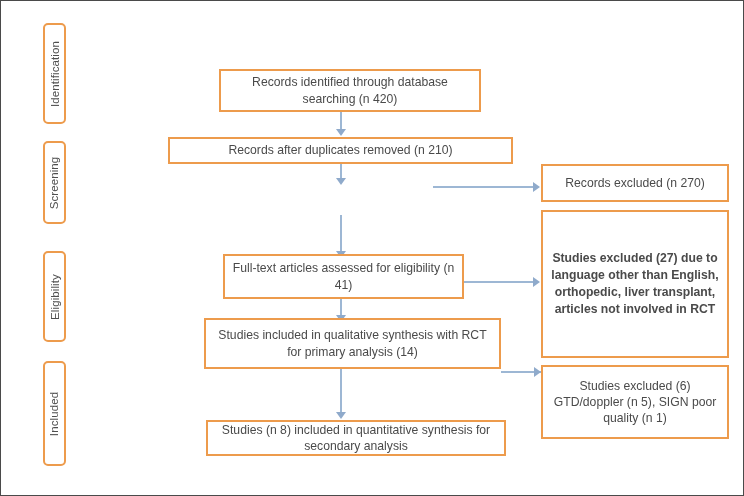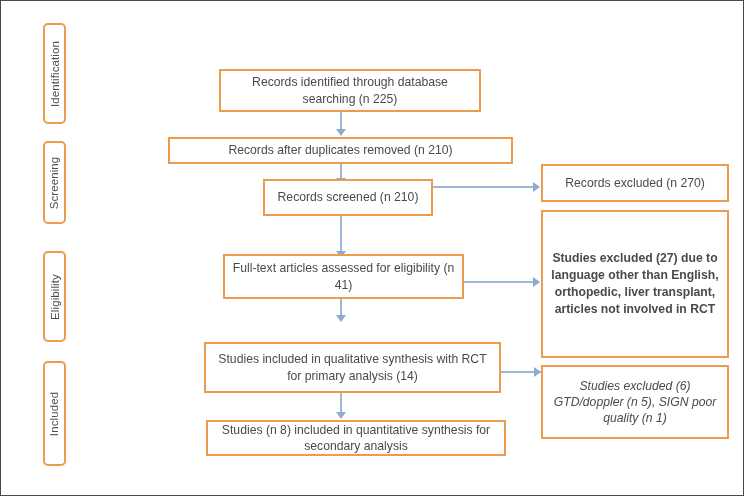--- a/index.html
+++ b/index.html
@@ -115,48 +115,45 @@
   <div class="v-line" style="left:339px; top:298px; height:18px;"></div>
   <div class="arrow-down" style="left:335px; top:314px;"></div>
 
   <div class="h-line" style="left:500px; top:370px; width:40px;"></div>
   <div class="arrow-right" style="left:533px; top:366px;"></div>
 
   <div class="v-line" style="left:339px; top:367px; height:46px;"></div>
   <div class="arrow-down" style="left:335px; top:411px;"></div>
 
   <div class="flow-box" style="left:218px; top:68px; width:262px; height:43px;">
-    <span>Records identified through database searching (n 225)</span>
+    <span>Records identified through database searching (n 420)</span>
   </div>
 
   <div class="flow-box" style="left:167px; top:136px; width:345px; height:27px;">
     <span>Records after duplicates removed (n 210)</span>
   </div>
 
-  <div class="flow-box" style="left:262px; top:178px; width:170px; height:37px;">
-    <span>Records screened (n 210)</span>
-  </div>
 
   <div class="flow-box" style="left:222px; top:253px; width:241px; height:45px;">
     <span>Full-text articles assessed for eligibility (n 41)</span>
   </div>
 
-  <div class="flow-box" style="left:203px; top:317px; width:297px; height:51px;margin-top:24px;">
+  <div class="flow-box" style="left:203px; top:317px; width:297px; height:51px;">
     <span>Studies included in qualitative synthesis with RCT for primary analysis (14)</span>
   </div>
 
   <div class="flow-box" style="left:205px; top:419px; width:300px; height:36px;">
     <span>Studies (n 8) included in quantitative synthesis for secondary analysis</span>
   </div>
 
   <div class="flow-box" style="left:540px; top:163px; width:188px; height:38px;">
     <span>Records excluded (n 270)</span>
   </div>
 
   <div class="flow-box" style="left:540px; top:209px; width:188px; height:148px; line-height:1.38;font-weight:bold;">
     <span>Studies excluded (27) due to language other than English, orthopedic, liver transplant, articles not involved in RCT</span>
   </div>
 
-  <div class="flow-box" style="left:540px; top:364px; width:188px; height:74px;font-style:italic;">
+  <div class="flow-box" style="left:540px; top:364px; width:188px; height:74px;">
     <span>Studies excluded (6) GTD/doppler (n 5), SIGN poor quality (n 1)</span>
   </div>
 
 </div>
 
 </body></html>

